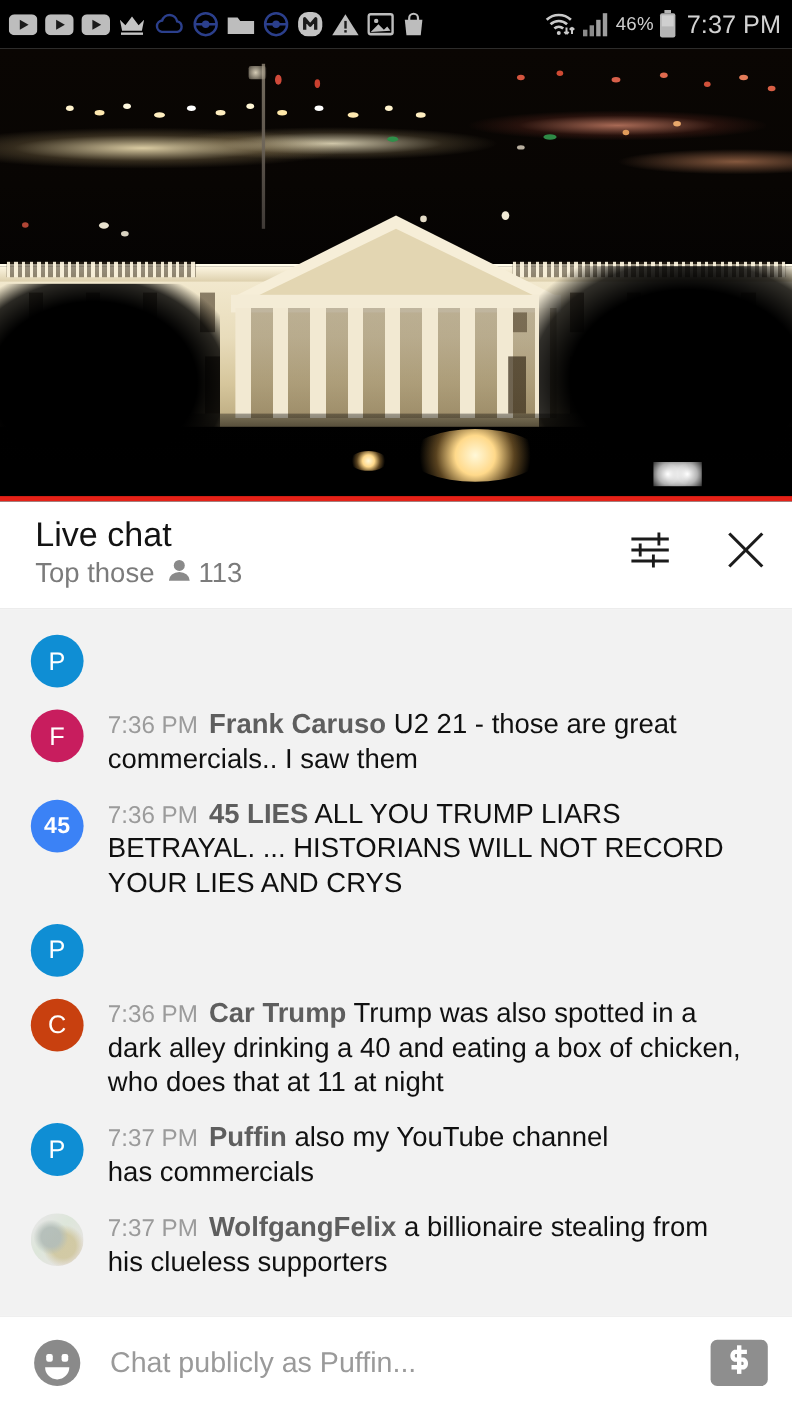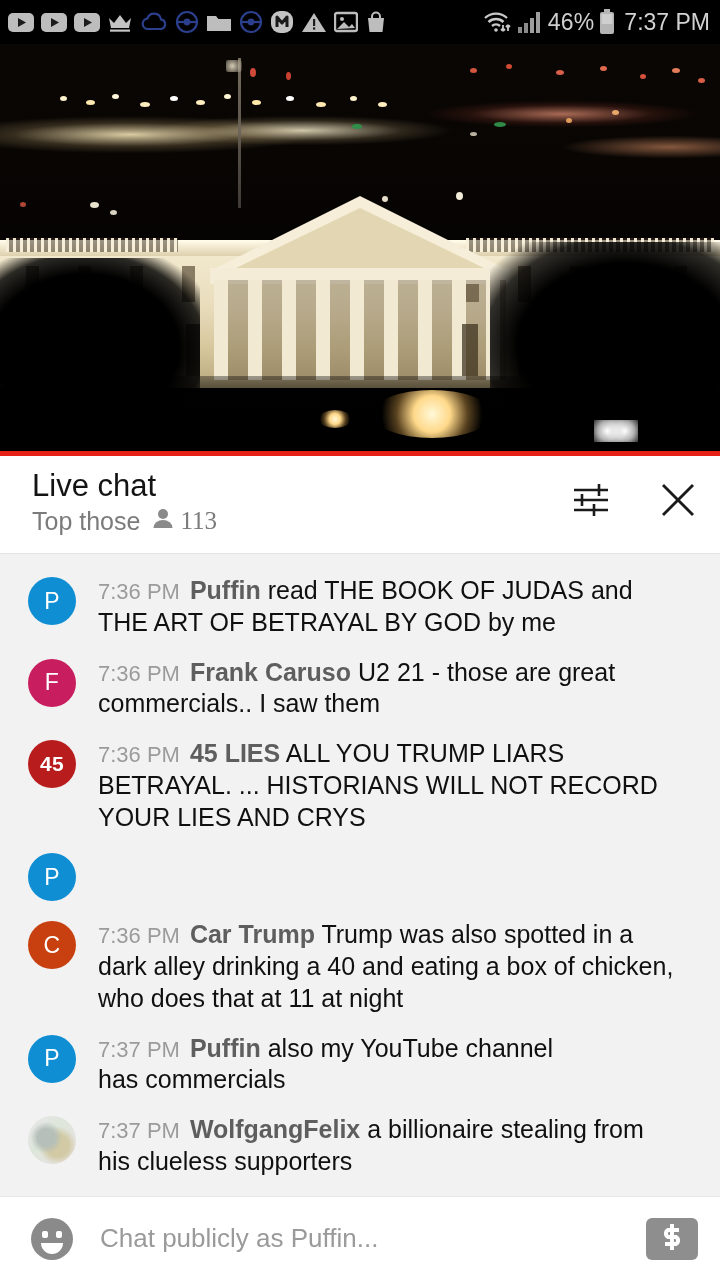--- a/index.html
+++ b/index.html
@@ -15,21 +15,21 @@
   .statusbar {
     position: relative;
     height: 44px; width: 100%;
     background: #000;
     display: flex; align-items: center;
     padding: 0 10px 0 8px;
   }
   .sb-left { display: flex; align-items: center; gap: 7px; }
   .sb-right { margin-left: auto; display: flex; align-items: center; gap: 5px; }
   .sb-icon { display:inline-flex; align-items:center; justify-content:center; }
-  .sb-text { color: #cfcfcf; font-size: 23px; letter-spacing: .2px; }
+  .sb-text { color: #cfcfcf; font-size: 17px; letter-spacing: .2px; }
   .sb-time { color: #d2d2d2; font-size: 23px; margin-left: 4px; }
 
   
   .video {
     position: relative;
     width: 100%; height: 412px;
     background: #000;
     overflow: hidden;
   }
   .sky {
@@ -376,21 +376,21 @@
     <div class="pairlight"></div>
 
     <div class="progressbar"></div>
   </div>
 
   <div class="chat-header">
     <div class="ch-titles">
       <div class="ch-title">Live chat</div>
       <div class="ch-sub">
         <span class="ch-subtext">Top those</span>
-        <span style="display:flex;align-items:center;gap:6px;font-family:Liberation Serif, serif;">
+        <span style="display:flex;align-items:center;gap:6px;">
           <span>
             <svg width="22" height="24" viewBox="0 0 22 24">
                 <circle cx="11" cy="7" r="5" fill="#8a8a8a"></circle>
                 <path d="M1.5 21 a9.5 8 0 0 1 19 0 Z" fill="#8a8a8a"></path>
               </svg>
           </span>
           <span class="ch-count">113</span>
         </span>
       </div>
     </div>
@@ -413,40 +413,35 @@
       </span>
     </div>
   </div>
 
   <div class="chat-list">
 
     <div class="msg">
       <div class="avatar" style="background:#0f8ed4;">
           <span>P</span>
         </div>
-      <div class="msg-body">
-        <span class="ts">7:36 PM</span>
-        <span class="author">Puffin</span>
-        <span class="text">read THE BOOK OF JUDAS and THE ART OF BETRAYAL BY GOD by me</span>
-      </div>
     </div>
 
     <div class="msg">
       <div class="avatar" style="background:#c81d5e;">
           <span>F</span>
         </div>
       <div class="msg-body">
         <span class="ts">7:36 PM</span>
         <span class="author">Frank Caruso</span>
         <span class="text">U2 21 - those are great commercials.. I saw them</span>
       </div>
     </div>
 
     <div class="msg">
-      <div class="avatar small-num" style="background:#b91c1c;">
+      <div class="avatar small-num" style="background:#3b82f6;">
           <span>45</span>
         </div>
       <div class="msg-body">
         <span class="ts">7:36 PM</span>
         <span class="author">45 LIES</span>
         <span class="text">ALL YOU TRUMP LIARS BETRAYAL. ... HISTORIANS WILL NOT RECORD YOUR LIES AND CRYS</span>
       </div>
     </div>
 
     <div class="msg">

